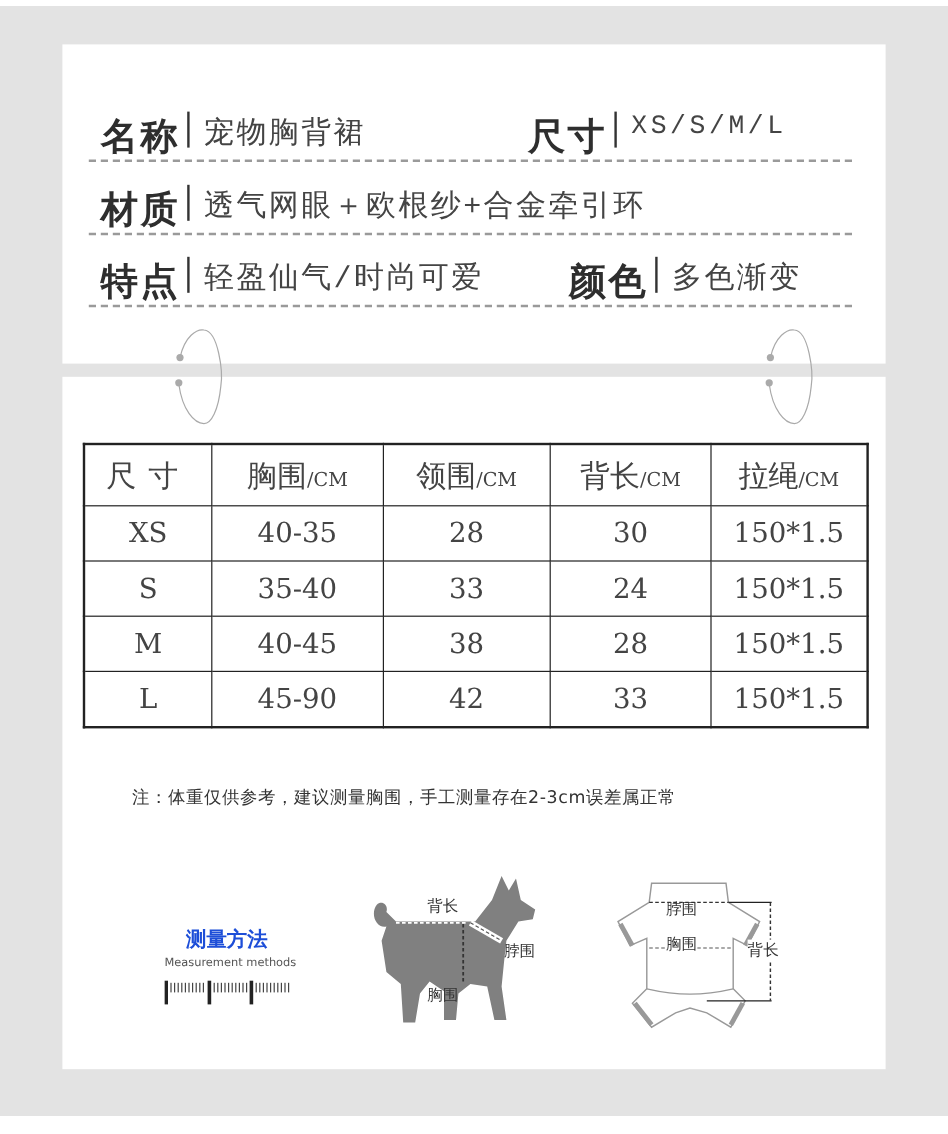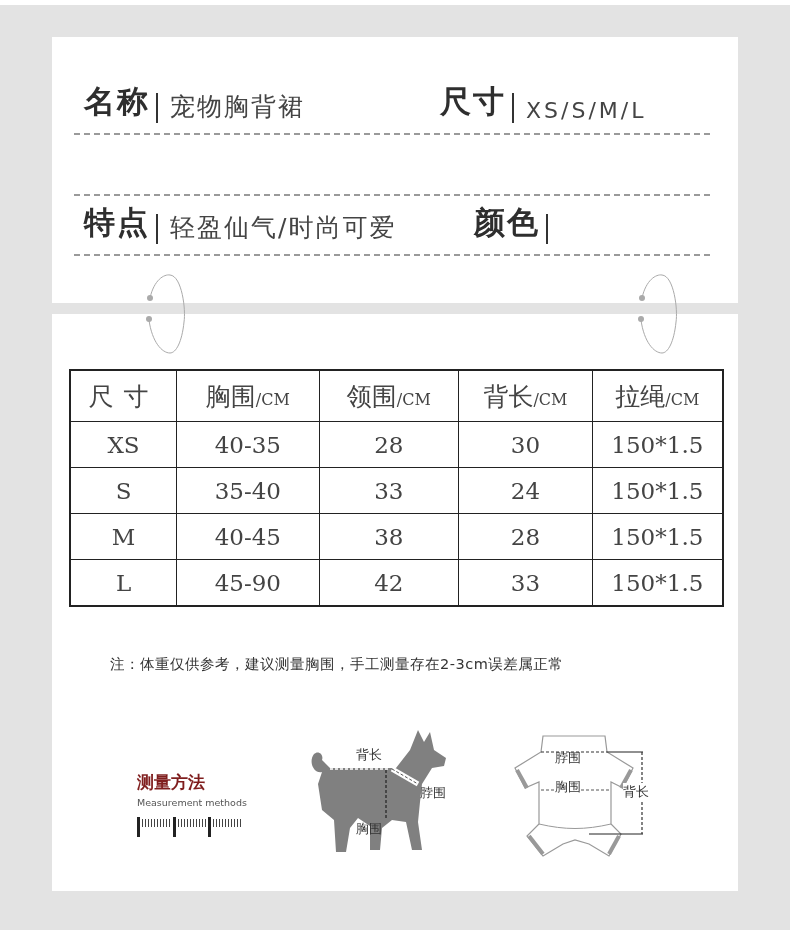--- a/index.html
+++ b/index.html
@@ -3,34 +3,34 @@
 <meta charset="utf-8">
 <style>
   html,body{margin:0;padding:0;}
   body{width:790px;height:945px;background:#ffffff;position:relative;overflow:hidden;font-family:"DejaVu Sans",sans-serif;color:#333;}
   .frame{position:absolute;left:0;top:5px;width:790px;height:925px;background:#e3e3e3;}
   .card{position:absolute;background:#fff;}
   .card-top{left:52px;top:37px;width:686px;height:266px;}
   .card-bottom{left:52px;top:314px;width:686px;height:577px;}
   .info-row{position:absolute;left:74px;width:636px;height:60px;}
   .info-row .dash{position:absolute;left:0;right:0;bottom:0;border-bottom:2px dashed #9a9a9a;}
-  .pair{position:absolute;bottom:12px;display:flex;align-items:flex-end;white-space:nowrap;}
+  .pair{position:absolute;bottom:0;display:flex;align-items:flex-start;white-space:nowrap;font-family:Liberation Mono, monospace;}
   .lbl{font-size:31px;font-weight:bold;color:#2e2e2e;letter-spacing:2px;}
   .bar{display:inline-block;width:2px;height:30px;background:#333;margin:0 12px 0 6px;}
   .val{font-size:25px;color:#444;letter-spacing:2px;}
   .val.latin{font-size:22px;letter-spacing:3px;}
   .ring{position:absolute;}
   table.size{position:absolute;left:69px;top:369px;width:655px;height:234px;border-collapse:collapse;font-family:"DejaVu Serif",serif;color:#444;}
   table.size td, table.size th{border:1.5px solid #222;text-align:center;font-weight:normal;padding:0;}
   table.size{border:2.5px solid #222;}
   table.size th{font-size:25px;height:50px;}
   table.size th .unit{font-size:16px;text-align:center;}
   table.size td{font-size:23px;height:45px;}
   .note{position:absolute;left:110px;top:655px;font-size:14.5px;color:#333;letter-spacing:0.5px;white-space:nowrap;}
-  .method-title{position:absolute;left:137px;top:771px;font-size:17px;font-weight:bold;color:#7f1d1d;}
+  .method-title{position:absolute;left:155px;top:771px;font-size:17px;font-weight:bold;color:#1d4ed8;}
   .method-sub{position:absolute;left:137px;top:797px;font-size:9.5px;color:#555;}
   .ruler{position:absolute;left:137px;top:817px;}
   .diag{position:absolute;}
   .dlabel{position:absolute;font-size:13px;color:#333;white-space:nowrap;}
 </style>
 </head>
 <body>
 
 <div class="frame"></div>
 
@@ -44,32 +44,38 @@
   </div>
   <div class="pair" style="left:366px;">
     <span class="lbl">尺寸</span>
     <span class="bar"></span>
     <span class="val latin">XS/S/M/L</span>
   </div>
   <div class="dash"></div>
 </div>
 
 <div class="info-row" style="top:136px;">
+  <div class="pair" style="left:10px;">
+    <span class="lbl">材质</span>
+    <span class="bar"></span>
+    <span class="val">透气网眼＋欧根纱+合金牵引环</span>
+  </div>
   <div class="dash"></div>
 </div>
 
 <div class="info-row" style="top:196px;">
   <div class="pair" style="left:10px;margin-top:28px;">
     <span class="lbl">特点</span>
     <span class="bar"></span>
     <span class="val">轻盈仙气/时尚可爱</span>
   </div>
   <div class="pair" style="left:400px;">
     <span class="lbl">颜色</span>
     <span class="bar"></span>
+    <span class="val">多色渐变</span>
   </div>
   <div class="dash"></div>
 </div>
 
 <div class="card card-bottom"></div>
 
 <svg class="ring" style="left:140px;top:270px;" width="60" height="90">
   <path d="M10 28 C 14 10, 24 4, 30 5 C 42 6, 46 40, 44 52 C 42 72, 36 83, 30 83 C 22 83, 12 72, 9 50" fill="none" stroke="#aaa" stroke-width="1"></path>
   <circle cx="10" cy="28" r="3" fill="#aaa"></circle>
   <circle cx="9" cy="49" r="3" fill="#aaa"></circle>

